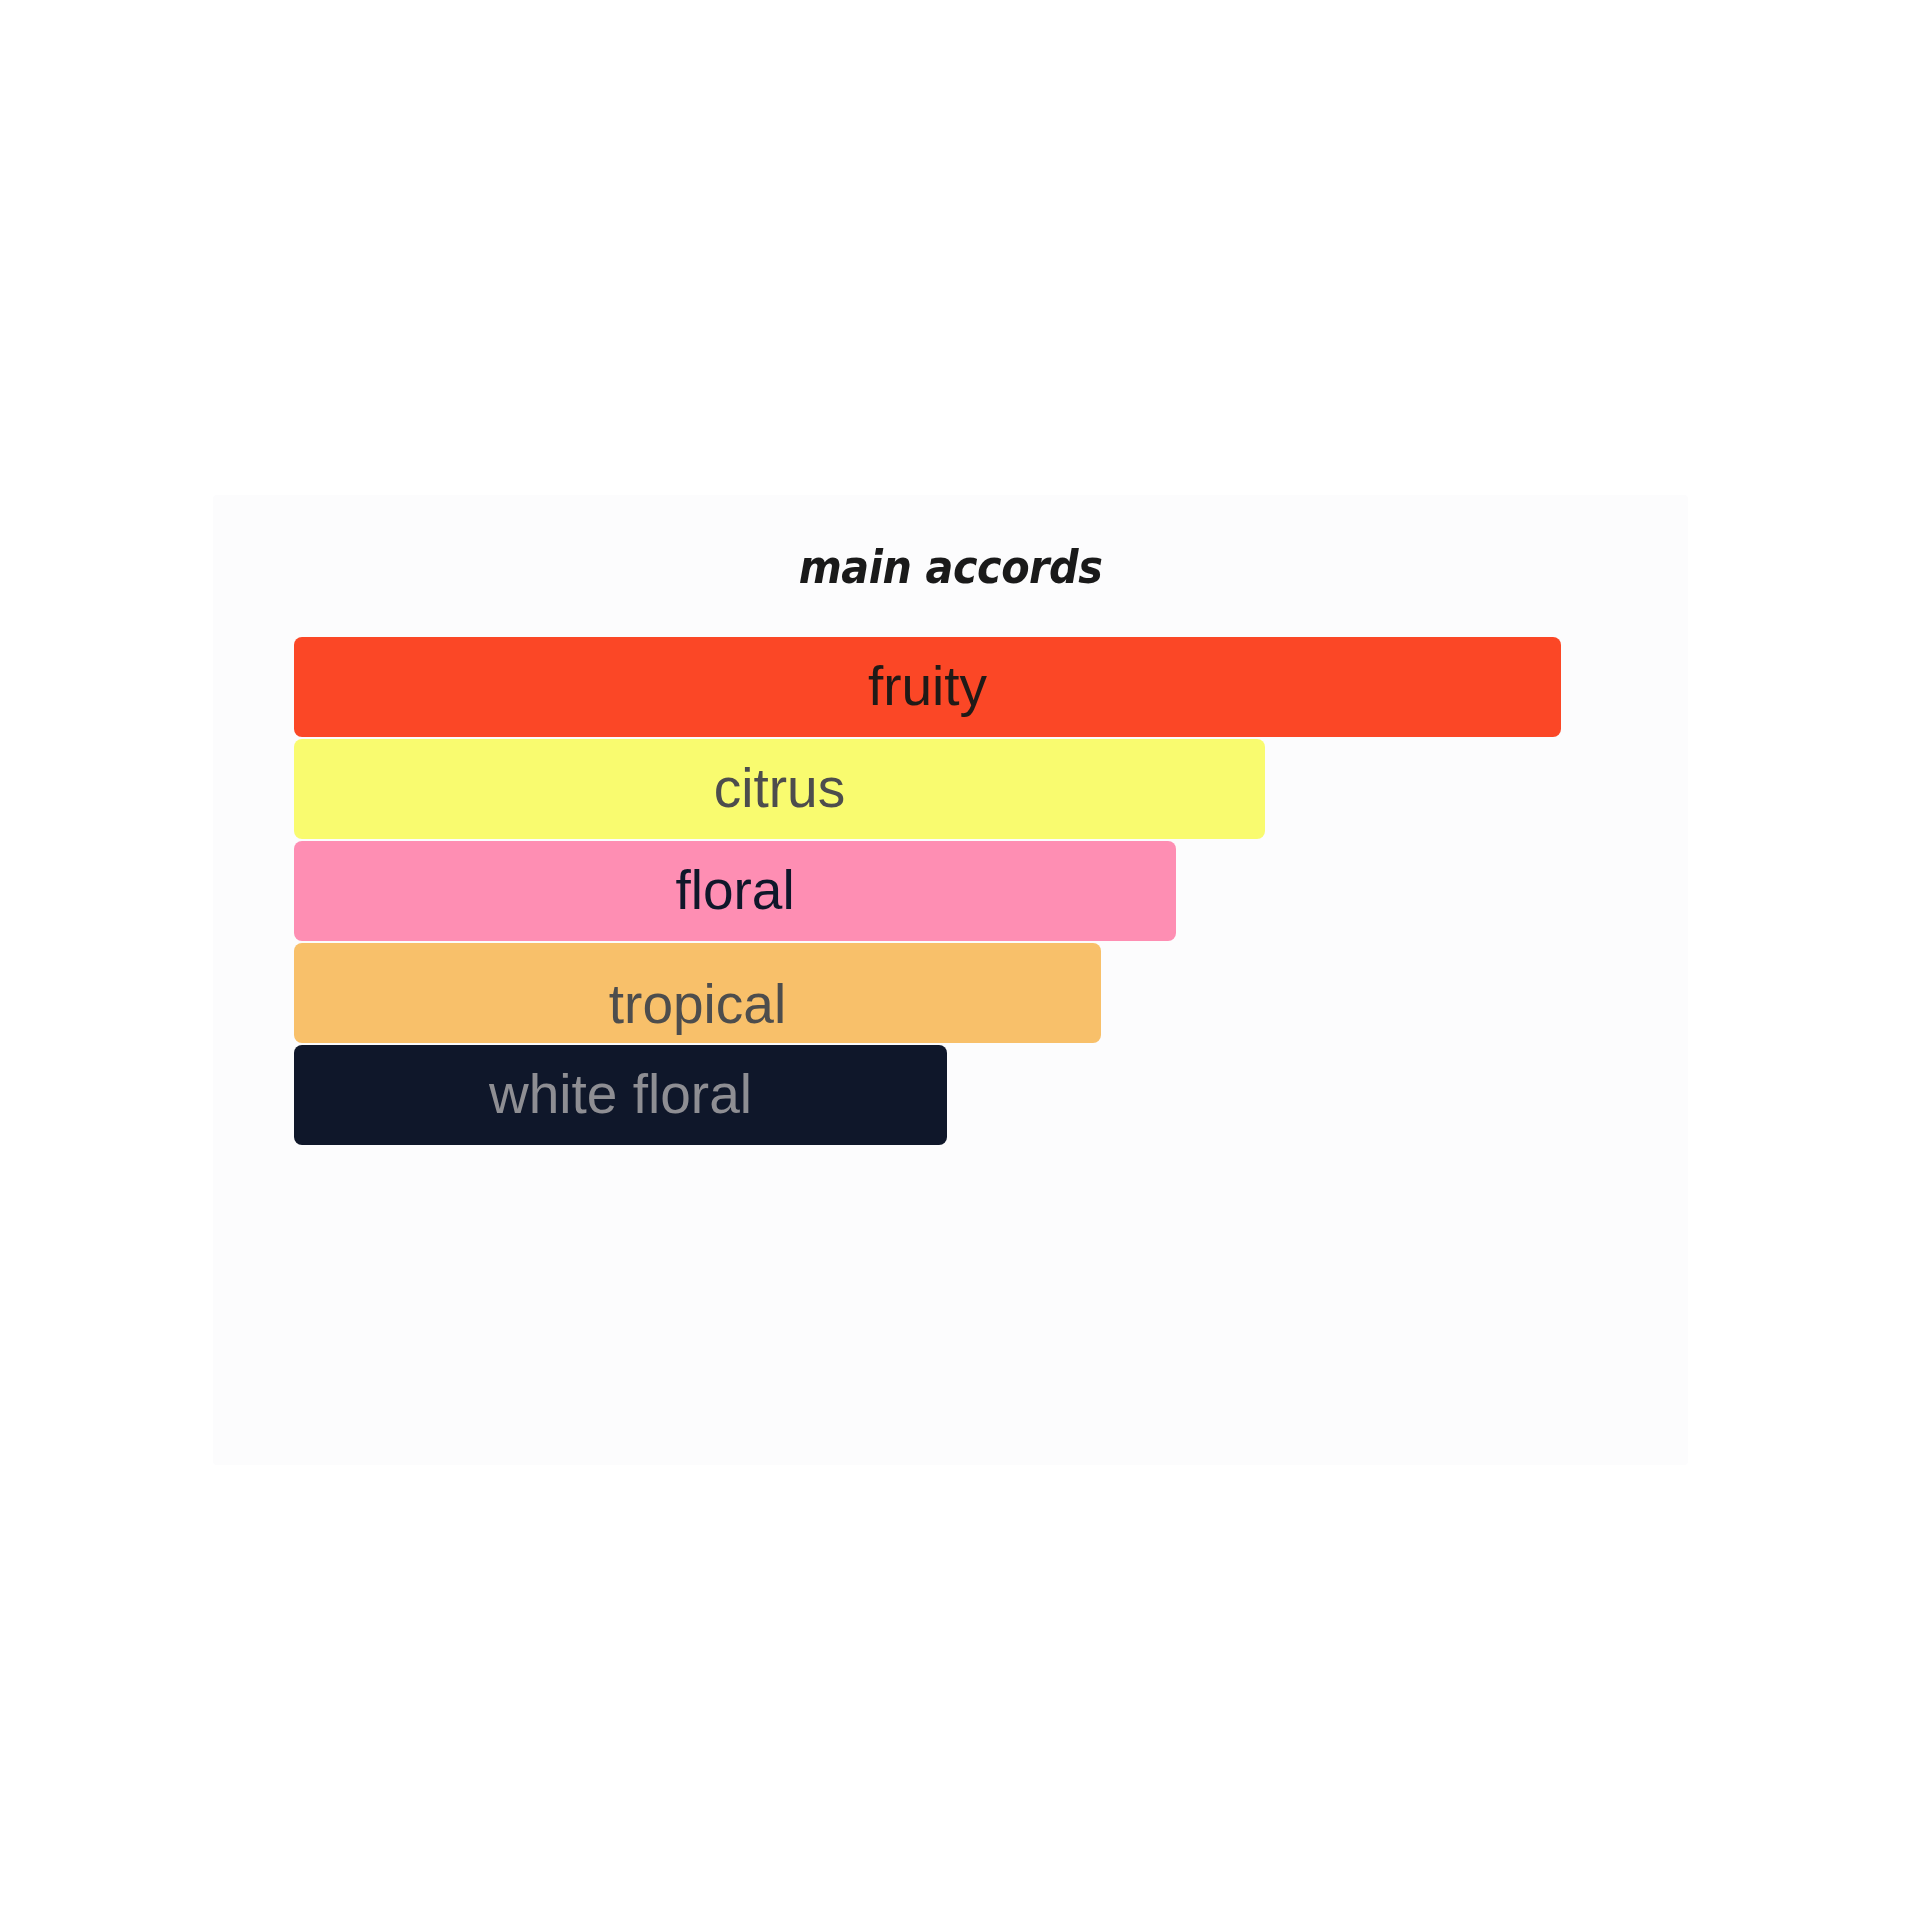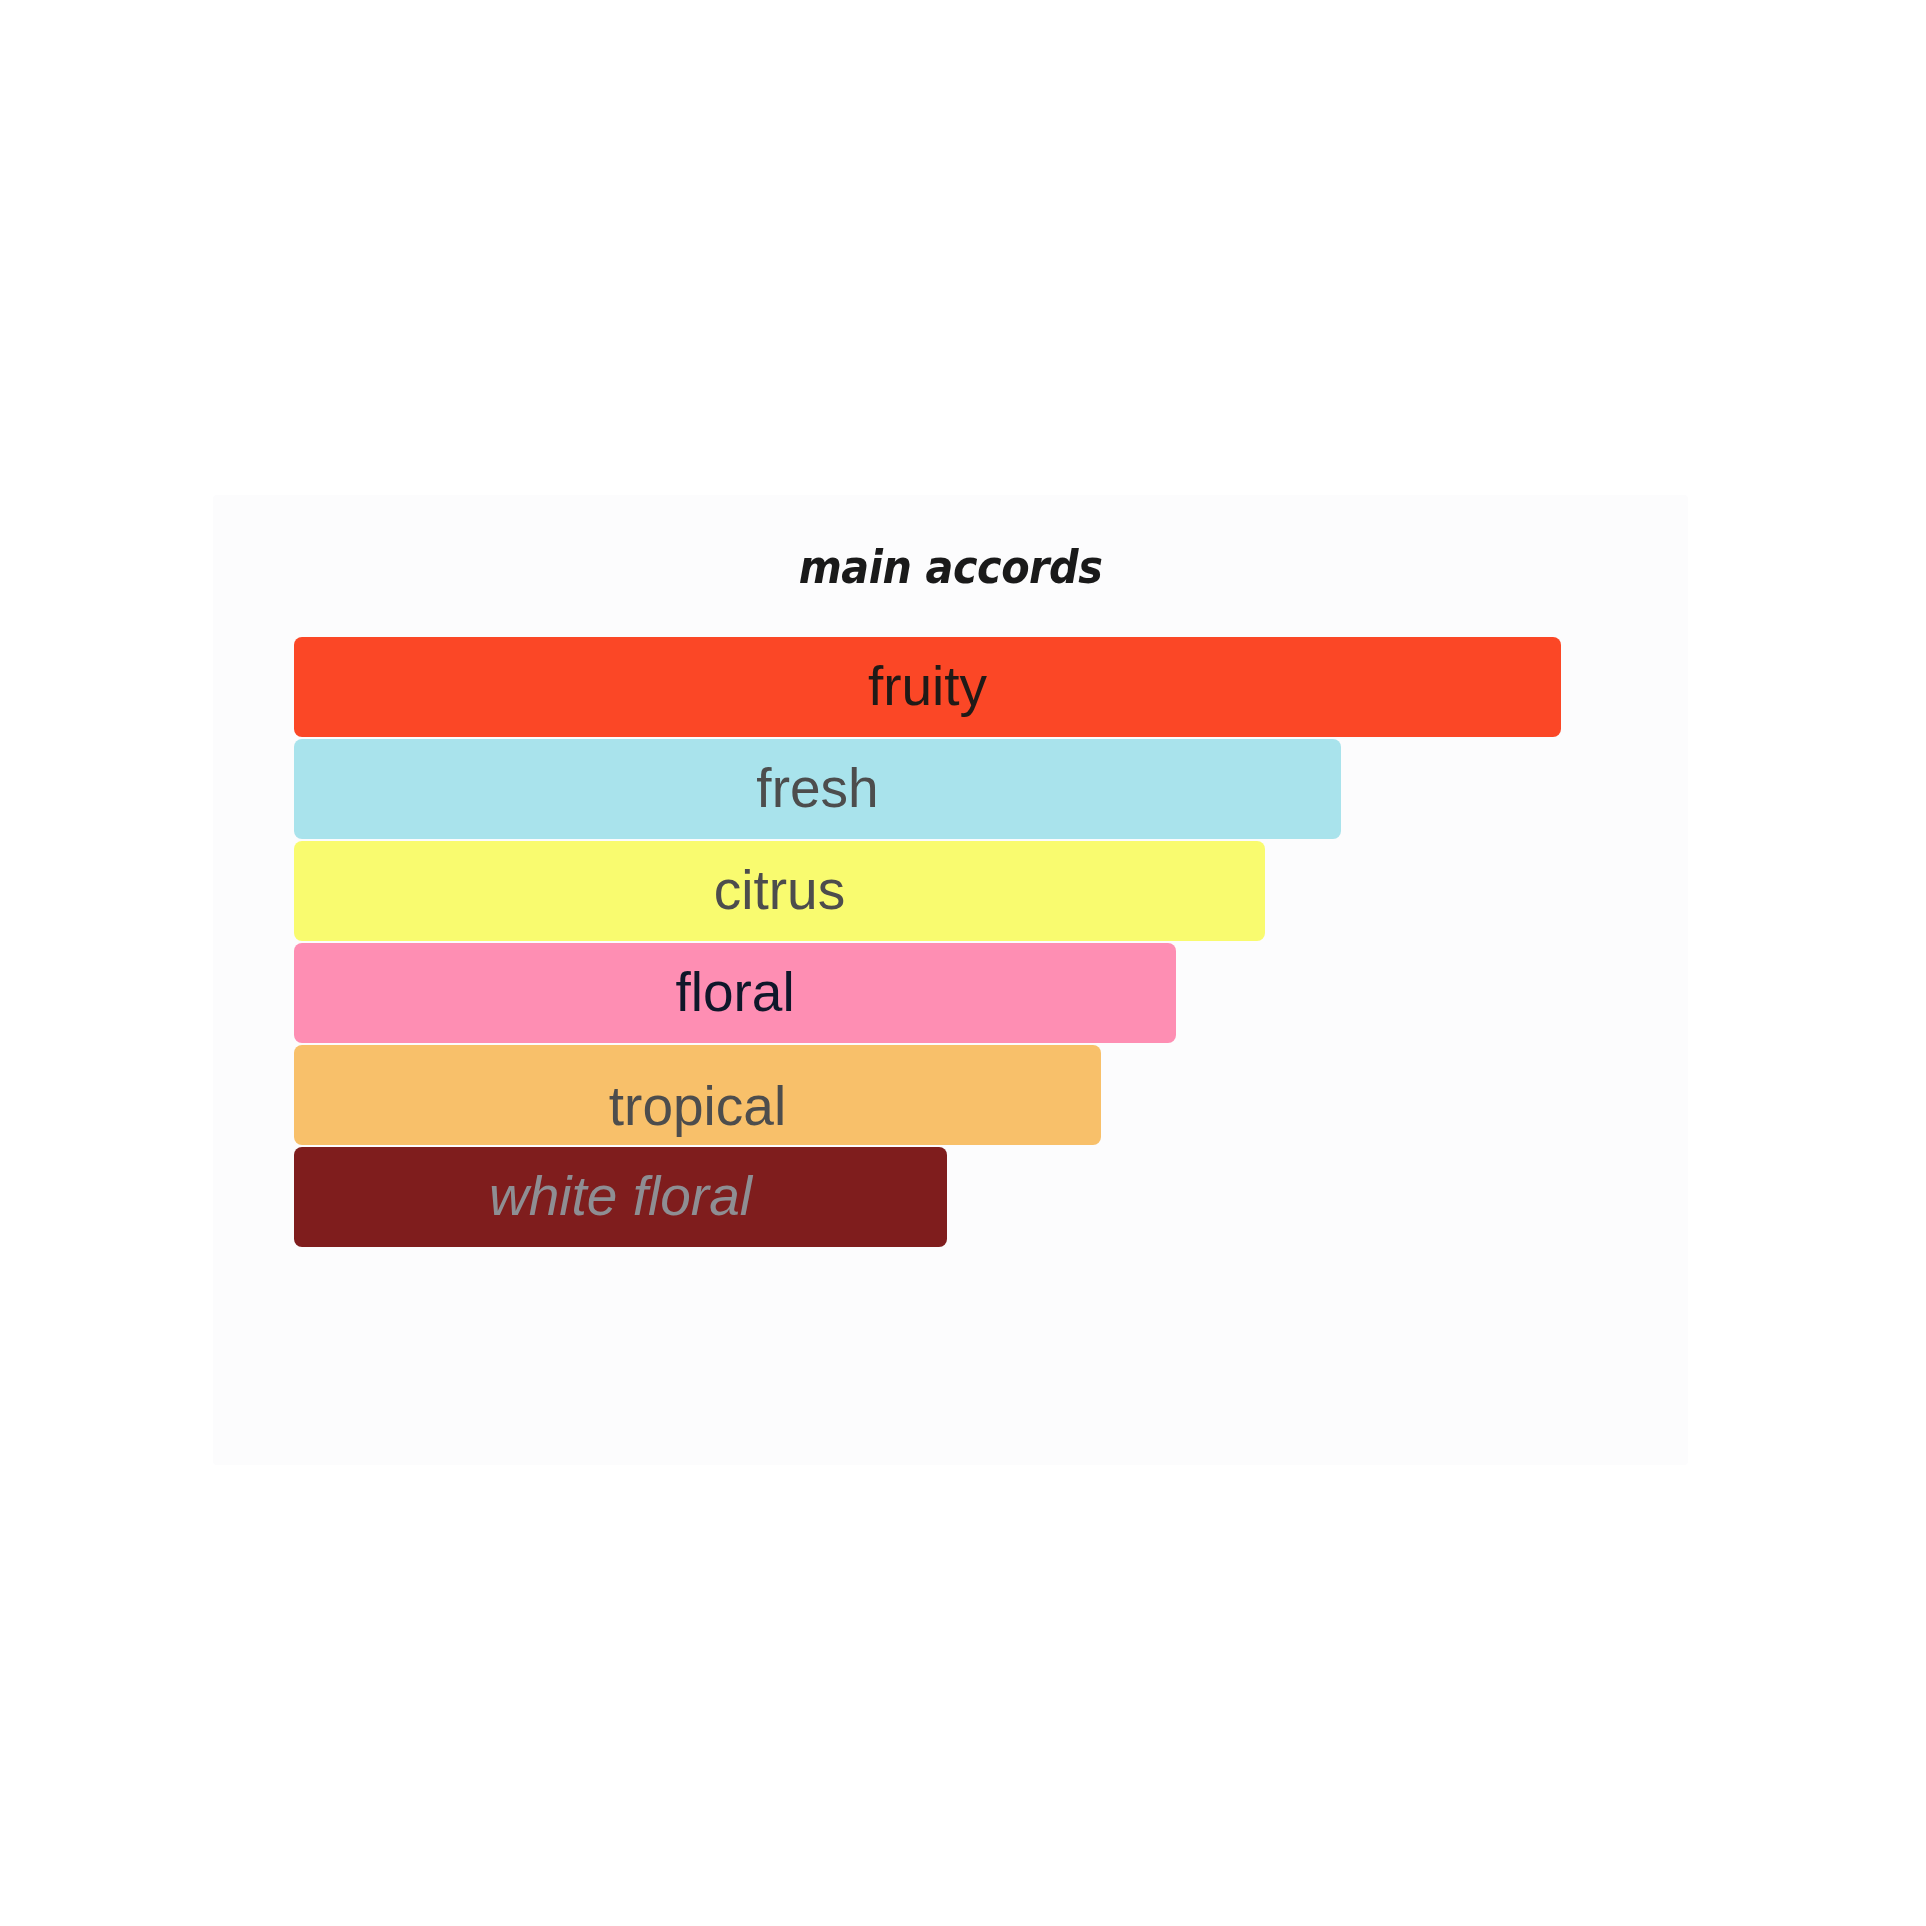--- a/index.html
+++ b/index.html
@@ -97,41 +97,36 @@
 
     <div id="accords-title">main accords</div>
 
     <div id="accords-bars">
         <div class="accord-row">
           <div class="accord-bar" style="width: 1267px; background: rgb(251, 71, 38);">
             <span class="accord-label" style="color: rgb(32, 26, 23);">fruity</span>
           </div>
         </div>
         <div class="accord-row">
-          <div class="accord-bar" style="width: 1047px; background: rgb(169, 227, 236);">
-            <span class="accord-label" style="color: rgb(77, 77, 77);">fresh</span>
-          </div>
-        </div>
-        <div class="accord-row">
           <div class="accord-bar" style="width: 971px; background: rgb(249, 251, 111); text-align: center;">
             <span class="accord-label" style="color: rgb(77, 77, 77);">citrus</span>
           </div>
         </div>
         <div class="accord-row">
           <div class="accord-bar" style="width: 882px; background: rgb(254, 142, 179);">
             <span class="accord-label" style="color: #0f172a;">floral</span>
           </div>
         </div>
         <div class="accord-row">
           <div class="accord-bar" style="width: 807px; background: rgb(248, 192, 106);">
             <span class="accord-label" style="color: rgb(77, 77, 77); margin-top: 24px;">tropical</span>
           </div>
         </div>
         <div class="accord-row">
-          <div class="accord-bar" style="width: 653px; background: #7f1d1d; font-style: italic;">
+          <div class="accord-bar" style="width: 653px; background: #0f172a;">
             <span class="accord-label" style="color: rgb(142, 142, 147);">white floral</span>
           </div>
         </div>
       </div>
 
   </div>
 
 </div>
 
 

